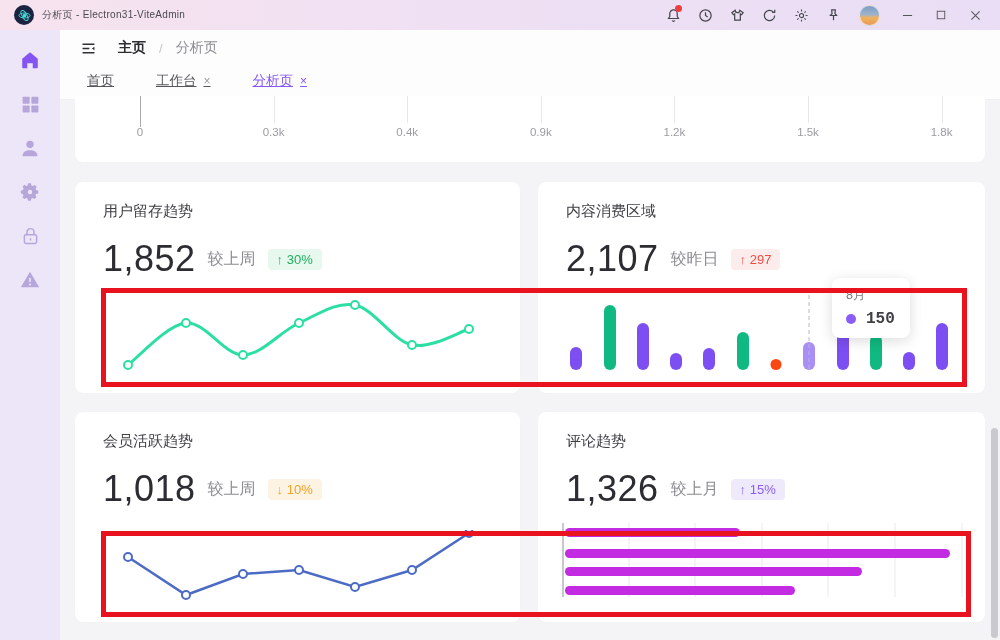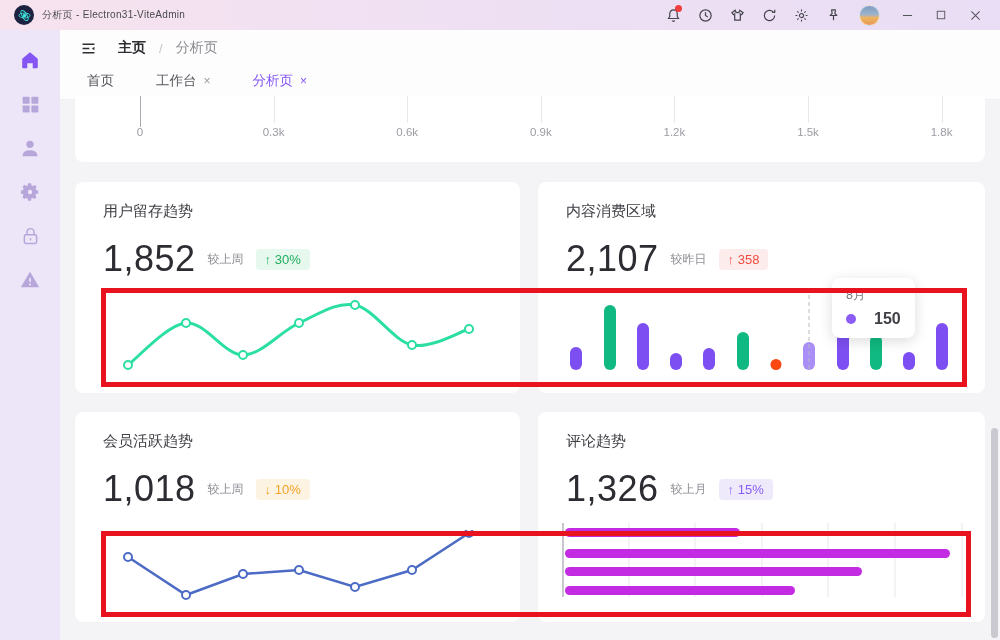--- a/index.html
+++ b/index.html
@@ -34,45 +34,45 @@
   
   .breadcrumb-row { position:absolute; left:60px; top:30px; width:940px; height:36px; background:#fdfdfe;
     display:flex; align-items:center; padding-left:20px; gap:13px; }
   .collapse-btn { color:#2e2e33; display:flex; align-items:center; }
   .bc-home { font-size:14px; font-weight:bold; color:#2c2c31; margin-left:8px;}
   .bc-sep { color:#c4c4ca; font-size:13px; }
   .bc-cur { font-size:14px; color:#8b8b91; }
   .tab-row { position:absolute; left:60px; top:66px; width:940px; height:34px; background:#fdfdfe;
     border-bottom:1px solid #f0f0f3; display:flex; align-items:flex-end; padding-left:15px; }
   .tab { padding:0 12px 9px 12px; font-size:13.5px; color:#55555b; display:flex; gap:7px; align-items:center;
-    position:relative; margin-right:18px; }
+    position:relative; margin-right:18px;text-decoration:underline; }
   .tab .x { color:#9a9aa2; font-size:12px; }
   .tab.active { color:#8757f3; }
   .tab.active .x { color:#8757f3; }
   .tab.active::after { content:""; position:absolute; left:2px; right:2px; bottom:0; height:2px; background:#8757f3; }
 
   
   .content { position:absolute; left:60px; top:100px; width:940px; height:540px; background:#f4f4f6; }
   .card { position:absolute; background:#fff; border-radius:8px; box-shadow:0 0 1px rgba(0,0,0,.04); }
   #card-top { left:15px; top:-4px; width:910px; height:66px; border-radius:0 0 8px 8px; overflow:hidden; }
   .tick { position:absolute; top:0; width:1px; height:27px; background:#e7e7ec; }
   .tick.axis { background:#a9a9b2; height:31px; }
   .tick-label { position:absolute; top:30px; font-size:11.5px; color:#9b9ba3; transform:translateX(-50%); }
 
   .stat-title { position:absolute; left:28px; top:20px; font-size:15px; color:#3e3e44; }
   .stat-row { position:absolute; left:28px; top:56px; display:flex; align-items:center; }
   .stat-value { font-size:36px; color:#2c2c32; font-weight:500; letter-spacing:.5px; }
-  .stat-cmp { font-size:12px; color:#8c8c93; margin-left:12px; }
+  .stat-cmp { font-size:16px; color:#8c8c93; margin-left:12px; }
   .stat-badge { font-size:13px; margin-left:12px; padding:3px 9px; border-radius:4px; white-space:nowrap; }
 
   .chart-svg { position:absolute; }
   .tooltip { position:absolute; background:#fff; border-radius:8px; box-shadow:0 3px 14px rgba(0,0,0,.14);
     padding:9px 14px 10px 14px; z-index:6; min-width:78px; }
   .tooltip-label { font-size:12.5px; color:#77777d; margin-bottom:6px; }
-  .tooltip-val { display:flex; align-items:center; gap:18px; }
+  .tooltip-val { display:flex; align-items:center; gap:10px;font-family:Liberation Mono, monospace; }
   .tooltip-dot { width:10px; height:10px; border-radius:50%; }
   .tooltip-num { font-size:16px; font-weight:bold; color:#3f3f45; }
 
   .annotation-rect { position:absolute; border:5px solid #e8131f; z-index:10; }
 
   .scroll-thumb { position:absolute; width:7px; border-radius:3.5px; background:#c9c9cf; right:2px; }
 </style>
 </head>
 <body>
 
@@ -210,21 +210,21 @@
 </div>
 
 <div class="content">
 
   <div class="card" id="card-top">
       <div class="tick axis" style="left: 65px;"></div>
       <div class="tick-label" style="left: 65px;">0</div>
       <div class="tick" style="left: 198.6px;"></div>
       <div class="tick-label" style="left: 198.6px;">0.3k</div>
       <div class="tick" style="left: 332.2px;"></div>
-      <div class="tick-label" style="left: 332.2px;">0.6k</div>
+      <div class="tick-label" style="left: 332.2px;">0.4k</div>
       <div class="tick" style="left: 465.8px;"></div>
       <div class="tick-label" style="left: 465.8px;">0.9k</div>
       <div class="tick" style="left: 599.4px;"></div>
       <div class="tick-label" style="left: 599.4px;">1.2k</div>
       <div class="tick" style="left: 733px;"></div>
       <div class="tick-label" style="left: 733px;">1.5k</div>
       <div class="tick" style="left: 866.6px;"></div>
       <div class="tick-label" style="left: 866.6px;">1.8k</div>
     </div>
 
@@ -245,21 +245,21 @@
         <circle cx="309" cy="55" r="4" fill="#fff" stroke="#2bdfa3" stroke-width="2"></circle>
         <circle cx="366" cy="39" r="4" fill="#fff" stroke="#2bdfa3" stroke-width="2"></circle>
       </svg>
   </div>
 
   <div class="card" style="left:478px; top:82px; width:447px; height:211px;">
     <div class="stat-title">内容消费区域</div>
     <div class="stat-row">
       <span class="stat-value">2,107</span>
       <span class="stat-cmp">较昨日</span>
-      <span class="stat-badge" id="badge-1" style="color: rgb(240, 76, 66); background: rgb(253, 236, 236);">↑ 358</span>
+      <span class="stat-badge" id="badge-1" style="color: rgb(240, 76, 66); background: rgb(253, 236, 236);">↑ 297</span>
     </div>
     <svg class="chart-svg" style="left:28px; top:100px;" width="420" height="95" viewBox="0 0 420 95">
         <rect x="4" y="65" width="12" height="23" rx="6" fill="#7d4ff2"></rect>
         <rect x="38" y="23" width="12" height="65" rx="6" fill="#10b981"></rect>
         <rect x="71" y="41" width="12" height="47" rx="6" fill="#7d4ff2"></rect>
         <rect x="104" y="71" width="12" height="17" rx="6" fill="#7d4ff2"></rect>
         <rect x="137" y="66" width="12" height="22" rx="6" fill="#7d4ff2"></rect>
         <rect x="171" y="50" width="12" height="38" rx="6" fill="#10b981"></rect>
         <circle cx="210" cy="82.5" r="5.5" fill="#fb4712"></circle>
         <rect x="237" y="60" width="12" height="28" rx="6" fill="#a98ef7"></rect>

